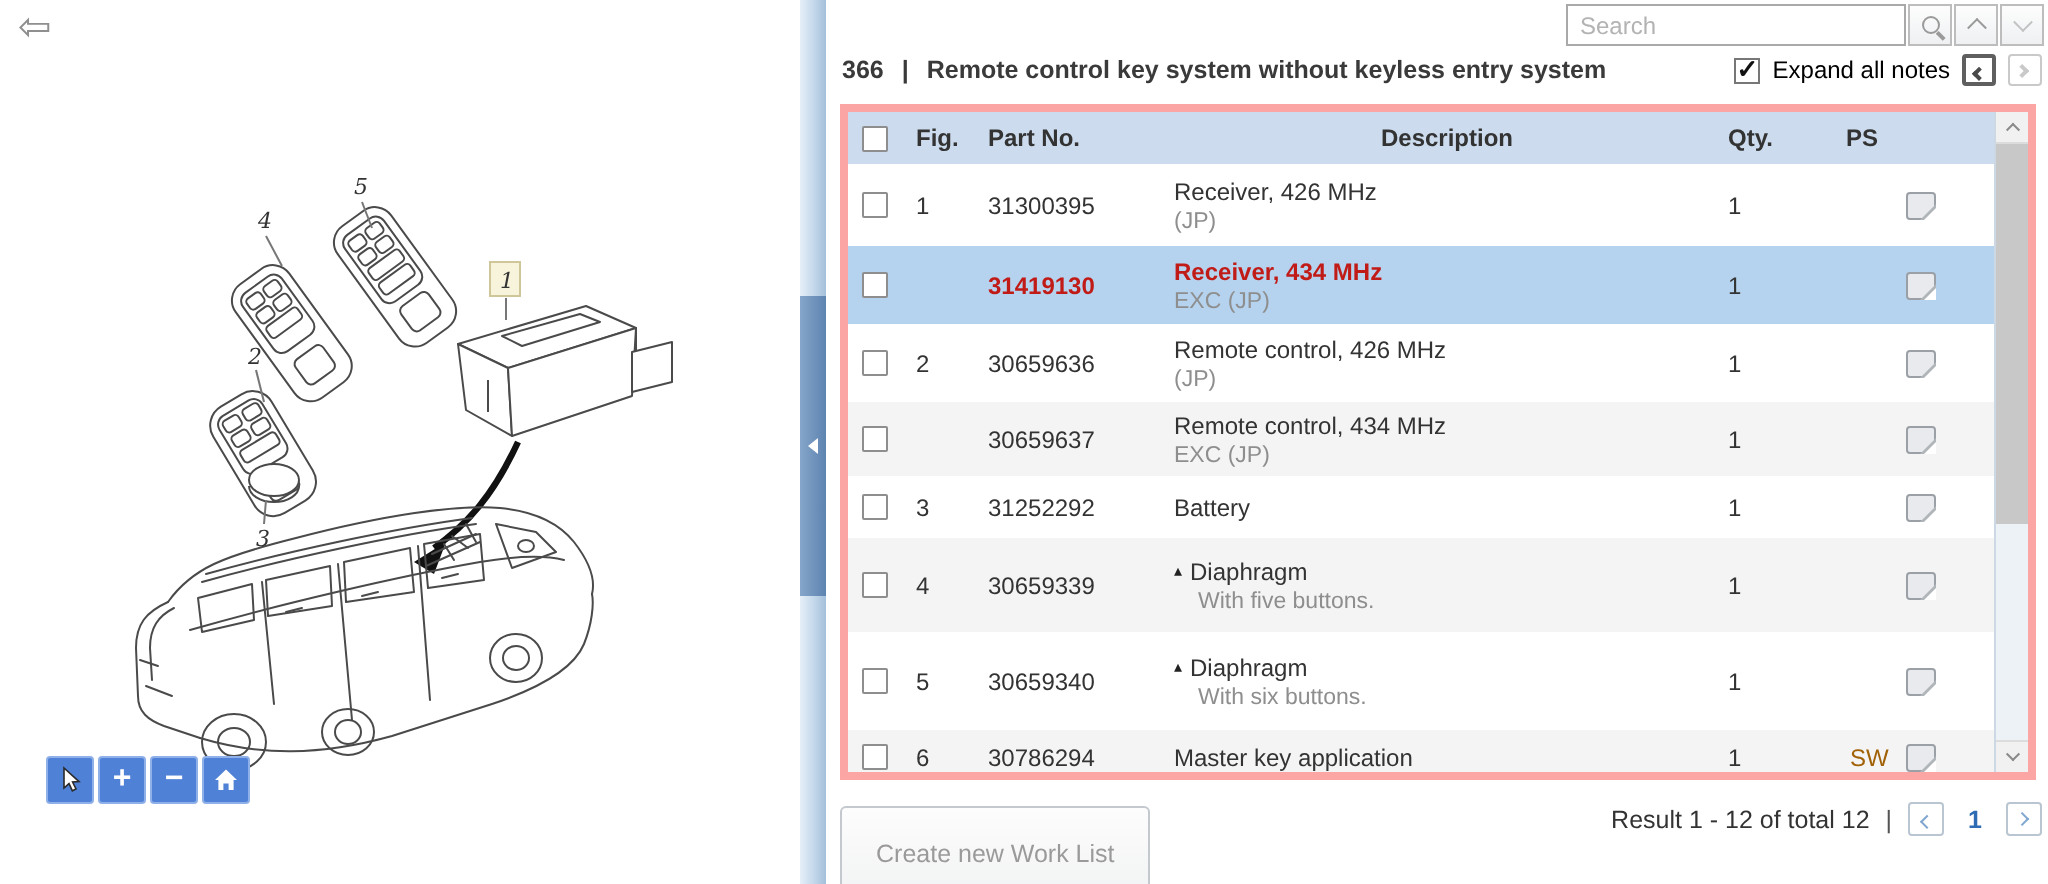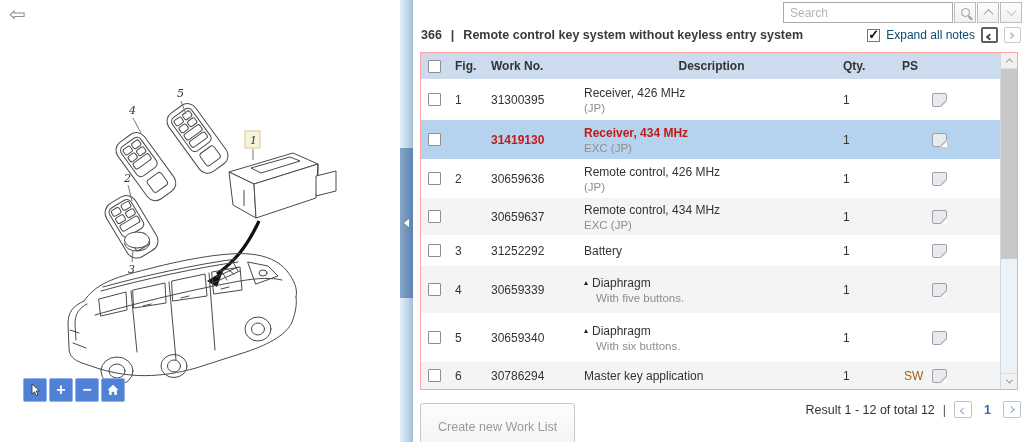--- a/index.html
+++ b/index.html
@@ -35,46 +35,46 @@
   .sq-btn { width:22px; height:21px; margin-left:1px; border:1px solid #bdbdbd;
             background:linear-gradient(#fdfdfd,#eef0f2); display:flex; align-items:center; justify-content:center; cursor:pointer; }
   .mag { width:9px; height:9px; border:1.5px solid #9a9a9a; border-radius:50%; position:relative; }
   .mag::after { content:''; position:absolute; width:5px; height:1.5px; background:#9a9a9a;
                 transform:rotate(45deg); right:-4px; bottom:-2px; }
   .chev { width:7px; height:7px; border-style:solid; }
   .chev-up   { border-width:1.6px 0 0 1.6px; border-color:#9a9a9a; transform:rotate(45deg) translate(1px,1px); }
   .chev-down { border-width:0 1.6px 1.6px 0; border-color:#c3c3c3; transform:rotate(45deg) translate(-1px,-1px); }
 
   .title-row { position:absolute; left:8px; top:28px; display:flex; gap:9px; font-size:12.5px; font-weight:bold; color:#3a3a3a; }
-  .notes-ctrl { position:absolute; top:27px; right:3px; display:flex; align-items:center; gap:6px; font-size:12px; color:#0c4a6e; }
+  .notes-ctrl { position:absolute; top:27px; right:3px; display:flex; align-items:center; gap:6px; font-size:12px; color:#000000; }
   .checkbox { width:13px; height:13px; border:1px solid #777; background:#fff; position:relative; cursor:pointer; }
   .checkbox.checked::after { content:"✓"; position:absolute; top:-3px; left:0; font-size:13px; font-weight:bold; color:#111; }
   .nav-btn { width:17px; height:16px; display:flex; align-items:center; justify-content:center; background:#fff; cursor:pointer; }
   .nav-btn.prev { border:2px solid #5f5f5f; border-radius:2px; }
   .nav-btn.next { border:1px solid #c9c9c9; border-radius:2px; }
   .chev2 { width:5px; height:5px; border-style:solid; }
   .chev2.left  { border-width:2px 0 0 2px; transform:rotate(-45deg) translate(-1px,1px); border-color:#4a4a4a; }
   .chev2.right { border-width:2px 2px 0 0; transform:rotate(45deg) translate(-1px,1px); border-color:#c9c9c9; }
 
   
   .parts-table { position:absolute; left:7px; top:52px; width:598px; height:338px;
-                 border:1px solid #fca5a5; display:flex; background:#fff; }
+                 border:4px solid #fca5a5; display:flex; background:#fff; }
   .table-main { flex:1; display:flex; flex-direction:column; overflow:hidden; }
   .thead { height:26px; background:#ccdcee; display:flex; align-items:center;
            font-weight:bold; font-size:12px; color:#2b2b2b; flex:0 0 auto; }
   .row { display:flex; align-items:stretch; border-top:1px solid #fff; flex:0 0 auto; background:#fff; }
   .row.alt { background:#f4f4f4; }
   .row.selected { background:#b5d3ee;justify-content:flex-end; }
   .cell { display:flex; align-items:center; font-size:12px; color:#333; }
   .c-check { width:28px; padding-left:7px; }
   .c-fig   { width:42px; padding-left:6px; }
   .c-part  { width:86px; }
   .c-desc  { flex:1; padding:5px 0 5px 7px; flex-direction:column; align-items:flex-start; justify-content:center; }
   .c-qty   { width:63px; padding-left:4px; }
-  .c-ps    { width:98px; }
+  .c-ps    { width:74px; }
   .row.selected .c-part, .row.selected .d-main { color:#c11b17; font-weight:bold; }
   .d-main { font-size:12px; color:#333; display:flex; align-items:center; }
   .d-sub  { font-size:11.5px; color:#8e8e8e; margin-top:2px; }
   .d-sub:empty { display:none; }
   .d-sub.indent { margin-left:12px; }
   .marker { font-size:8px; color:#222; margin-right:4px; line-height:1; }
   .marker:empty { display:none; }
   .cb { width:13px; height:13px; border:1px solid #8e8e8e; border-radius:1px; background:#fff; cursor:pointer; }
   .sw { width:30px; font-size:12px; color:#a16207; text-align:left; padding-left:2px; }
   .note-icon { width:15px; height:14px; border:1px solid #9aa0a6; background:#e8eaed; border-radius:2px;
@@ -278,21 +278,21 @@
       </div>
   </div>
 
   <div class="parts-table">
     <div class="table-main">
       <div class="thead">
         <div class="cell c-check">
             <span class="cb"></span>
           </div>
         <div class="cell c-fig">Fig.</div>
-        <div class="cell c-part">Work No.</div>
+        <div class="cell c-part">Part No.</div>
         <div class="cell c-desc" style="flex-direction:row;align-items:center;">Description</div>
         <div class="cell c-qty">Qty.</div>
         <div class="cell c-ps">PS</div>
       </div>
 
       <div class="row h-40">
         <div class="cell c-check">
             <span class="cb"></span>
           </div>
         <div class="cell c-fig">1</div>

